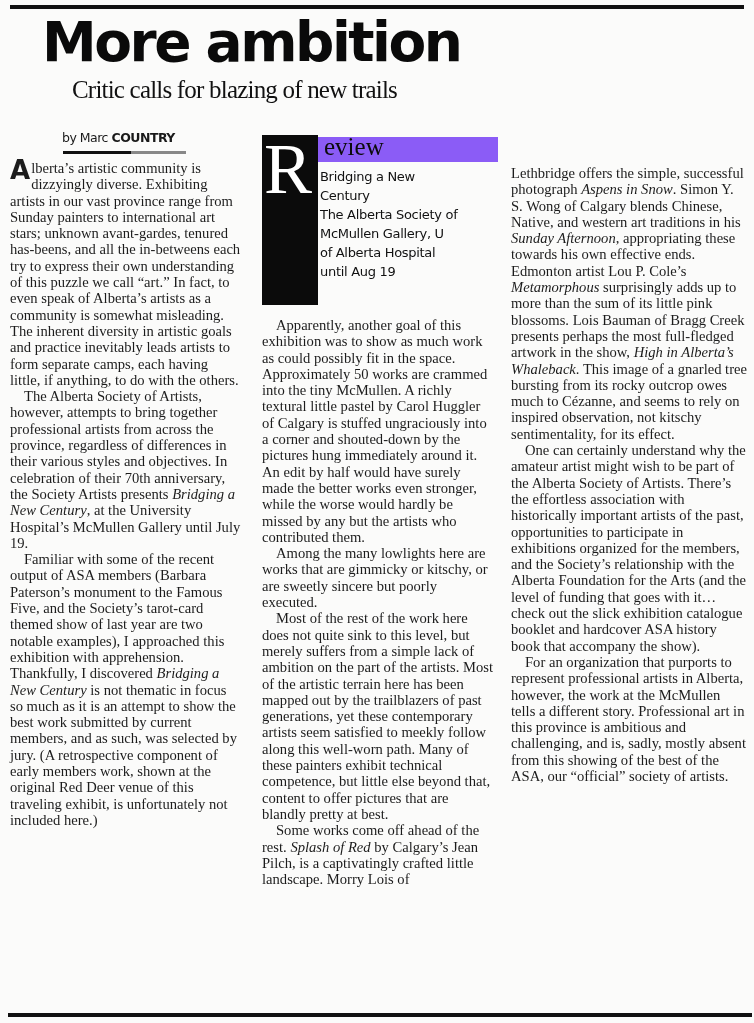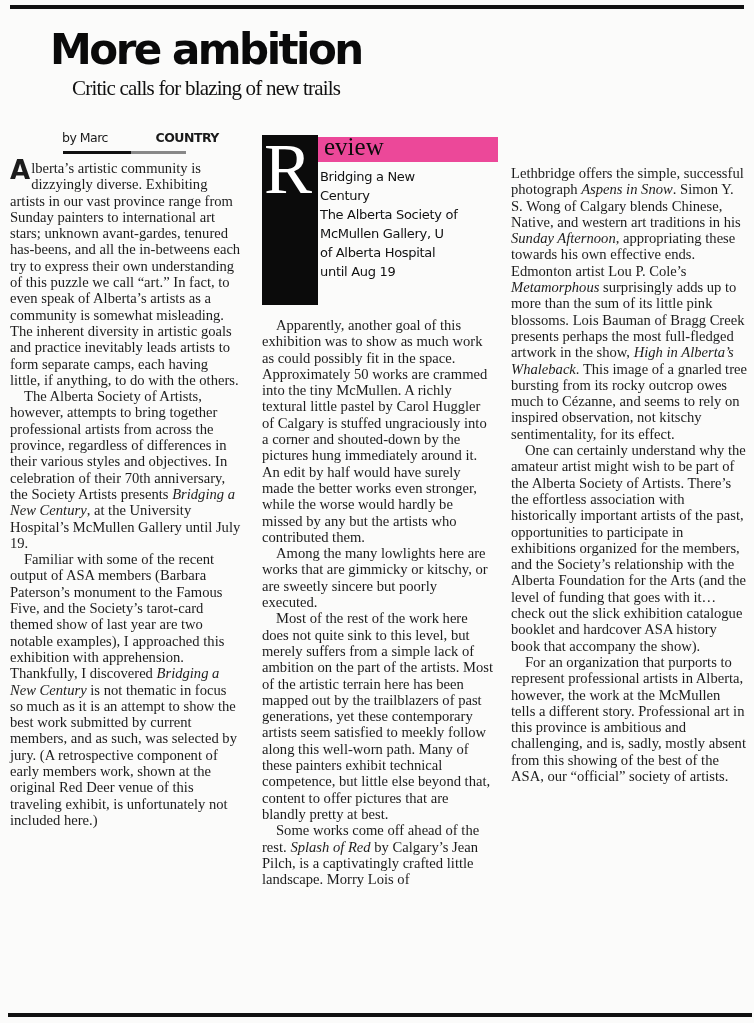--- a/index.html
+++ b/index.html
@@ -3,51 +3,51 @@
 <meta charset="utf-8">
 <style>
   html, body { margin: 0; padding: 0; }
   body {
     width: 754px; height: 1023px; background: #fbfbfa; position: relative; overflow: hidden;
     font-family: "DejaVu Serif", serif; color: #1a1a1a;
   }
   .rule-top { position: absolute; left: 10px; right: 10px; top: 5px; height: 4px; background: #111; }
   .rule-bottom { position: absolute; left: 8px; right: 2px; top: 1013px; height: 4px; background: #111; }
   .headline {
-    position: absolute; left: 42px; top: 8px; margin: 8px;
-    font-family: "DejaVu Sans", sans-serif; font-weight: bold; font-size: 42px;
+    position: absolute; left: 42px; top: 8px; margin: 0;
+    font-family: "DejaVu Sans", sans-serif; font-weight: bold; font-size: 55px;
     letter-spacing: -2.5px; line-height: 68px; color: #0a0a0a;
   }
   .deck {
     position: absolute; left: 72px; top: 76px; margin: 0;
-    font-family: "Liberation Serif", serif; font-size: 21px; letter-spacing: -0.8px;
+    font-family: "Liberation Serif", serif; font-size: 25px; letter-spacing: -0.8px;
     font-weight: normal; color: #111;
   }
   .byline {
     position: absolute; left: 62px; top: 130px;
     font-family: "DejaVu Sans", sans-serif; font-size: 12.5px; letter-spacing: -0.5px;
   }
-  .byline .name { font-weight: bold; margin-left: 44px; }
+  .byline .name { font-weight: bold; }
   .byline-rule { position: absolute; left: 63px; top: 151px; width: 123px; height: 3px;
     background: linear-gradient(to right, #111 0, #111 55%, #888 55%, #888 100%); }
   .col {
     position: absolute; font-family: "Liberation Serif", serif; font-size: 14.6px;
     line-height: 16.3px; color: #1c1c1c;
   }
   .col p { margin: 0; text-indent: 14px; }
   .col p.first { text-indent: 0; }
   .col1 { left: 10px; top: 160px; width: 232px; }
   .col2 { left: 262px; top: 317px; width: 232px; }
   .col3 { left: 511px; top: 165px; width: 236px; }
   .dropcap { font-family: "DejaVu Sans", sans-serif; font-weight: bold; font-size: 26px; line-height: 18px; float: left; margin-right: 1px; margin-top: 1px; }
   em { font-style: italic; }
   .review-box { position: absolute; left: 262px; top: 135px; width: 236px; height: 170px; }
   .review-r { position: absolute; left: 0; top: 0; width: 56px; height: 170px; background: #0b0b0b; }
   .review-r-letter { position: absolute; left: 2px; top: -6px; font-family: "Liberation Serif", serif; font-size: 72px; color: #fff; line-height: 80px; }
-  .review-band { position: absolute; left: 56px; top: 2px; width: 180px; height: 25px; background: #ec4899; }
+  .review-band { position: absolute; left: 56px; top: 2px; width: 180px; height: 25px; background: #8b5cf6; }
   .review-band-text { position: absolute; left: 6px; top: -4px; font-family: "Liberation Serif", serif; font-size: 25px; color: #0b0b0b; }
   .review-info { position: absolute; right: 8px; top: 32px; width: 170px; text-align: left;
     font-family: "DejaVu Sans", sans-serif; font-size: 13px; line-height: 19px; color: #111; letter-spacing: -0.3px; }
 </style>
 </head>
 <body>
 
 <div class="rule-top"></div>
 
 <h1 class="headline">More ambition</h1>

